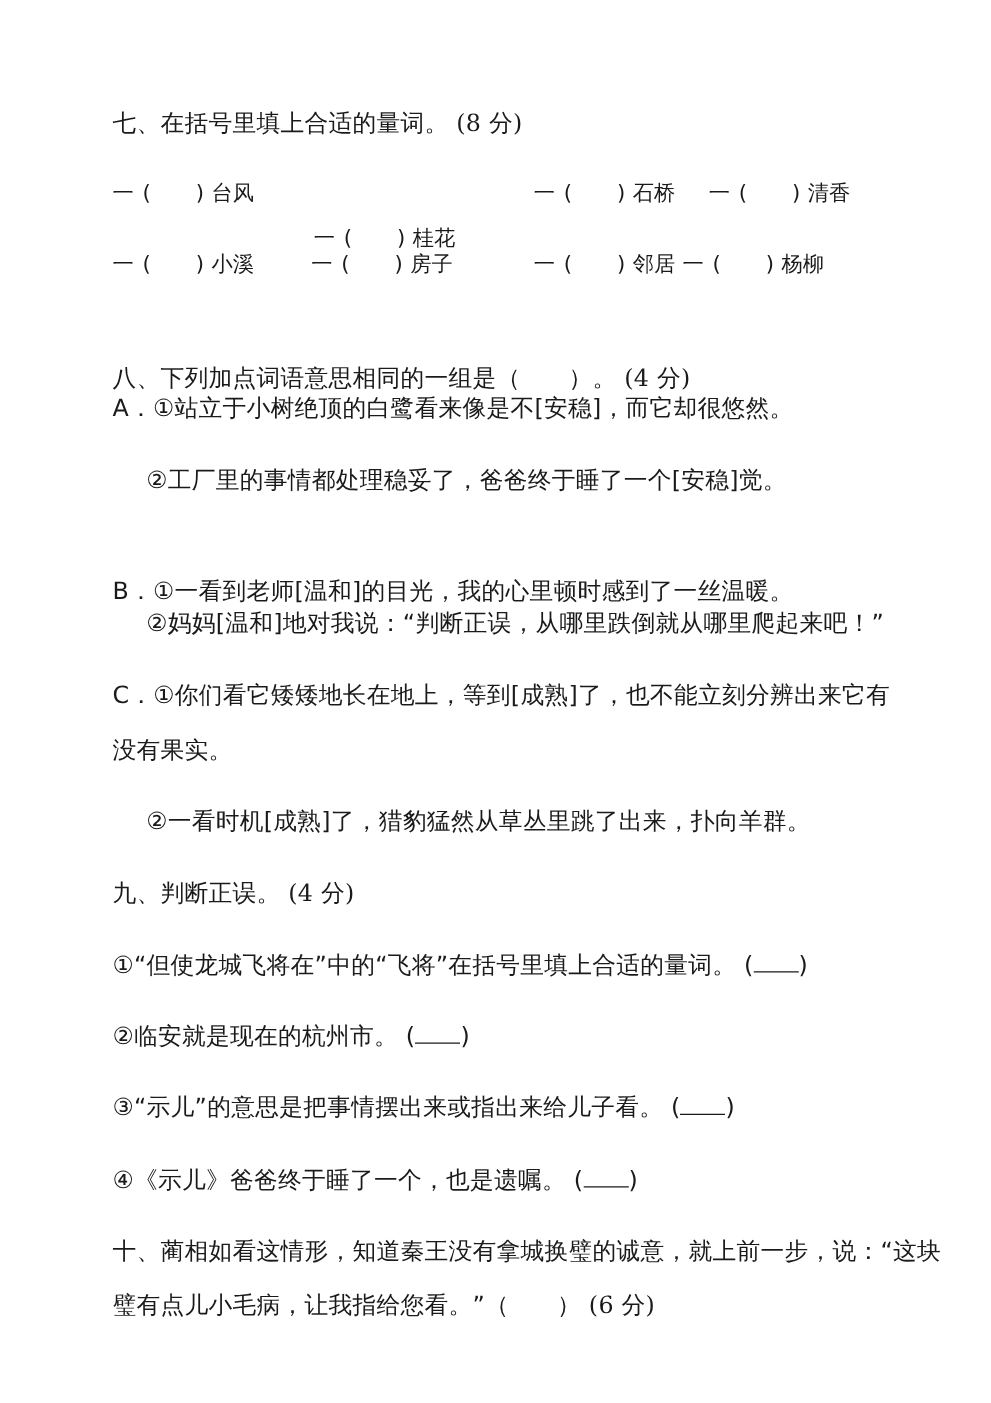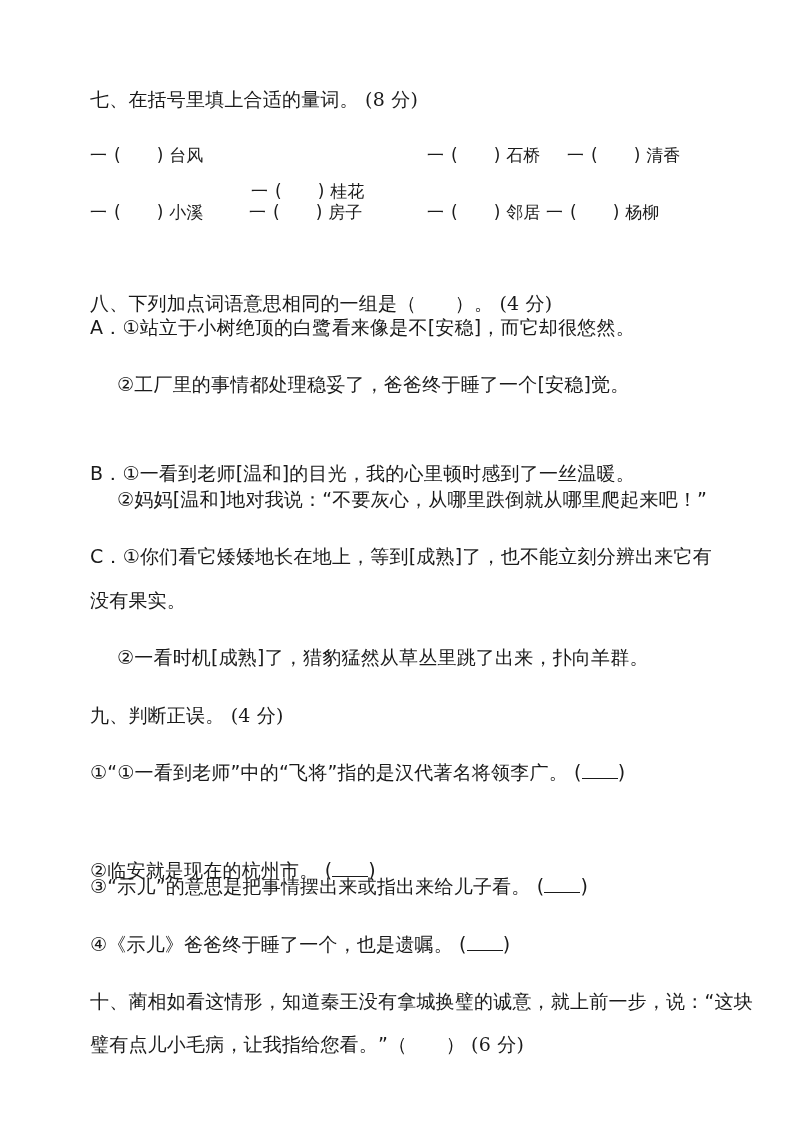--- a/index.html
+++ b/index.html
@@ -77,34 +77,34 @@
   <span class="one">一</span><span class="paren">(</span><span class="blank"></span><span class="paren">)</span><span class="word">杨柳</span>
 </div>
 
 <div class="line" style="top:259px;margin-top:33px;">
   <span>八、下列加点词语意思相同的一组是（　　）。</span>
   <span class="score">(4 分)</span>
 </div>
 <div class="line" style="top:316px;">A．①站立于小树绝顶的白鹭看来像是不[安稳]，而它却很悠然。</div>
 <div class="line indent" style="top:373px;">②工厂里的事情都处理稳妥了，爸爸终于睡了一个[安稳]觉。</div>
 <div class="line" style="top:431px;margin-top:31px;">B．①一看到老师[温和]的目光，我的心里顿时感到了一丝温暖。</div>
-<div class="line indent" style="top:488px;">②妈妈[温和]地对我说：“不要灰心，从哪里跌倒就从哪里爬起来吧！”</div>
+<div class="line indent" style="top:488px;">②妈妈[温和]地对我说：“判断正误，从哪里跌倒就从哪里爬起来吧！”</div>
 <div class="line" style="top:545px;">C．①你们看它矮矮地长在地上，等到[成熟]了，也不能立刻分辨出来它有</div>
 <div class="line" style="top:589px;">没有果实。</div>
 <div class="line indent" style="top:646px;">②一看时机[成熟]了，猎豹猛然从草丛里跳了出来，扑向羊群。</div>
 
 <div class="line" style="top:704px;">
   <span>九、判断正误。</span>
   <span class="score">(4 分)</span>
 </div>
 <div class="line" style="top:761px;">
-  <span>①“①一看到老师”中的“飞将”指的是汉代著名将领李广。</span>
+  <span>①“但使龙城飞将在”中的“飞将”在括号里填上合适的量词。</span>
   <span><span>(</span><span class="uline"></span><span>)</span></span>
 </div>
-<div class="line" style="top:818px;margin-top:41px;">
+<div class="line" style="top:818px;">
   <span>②临安就是现在的杭州市。</span>
   <span><span>(</span><span class="uline"></span><span>)</span></span>
 </div>
 <div class="line" style="top:875px;">
   <span>③“示儿”的意思是把事情摆出来或指出来给儿子看。</span>
   <span><span>(</span><span class="uline"></span><span>)</span></span>
 </div>
 <div class="line" style="top:933px;">
   <span>④《示儿》爸爸终于睡了一个，也是遗嘱。</span>
   <span><span>(</span><span class="uline"></span><span>)</span></span>

